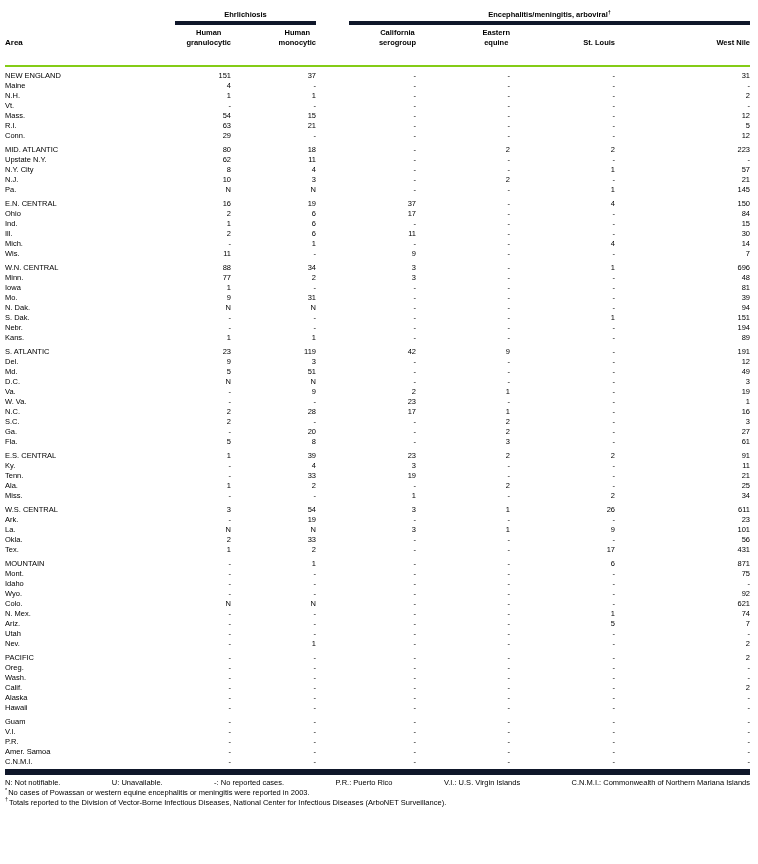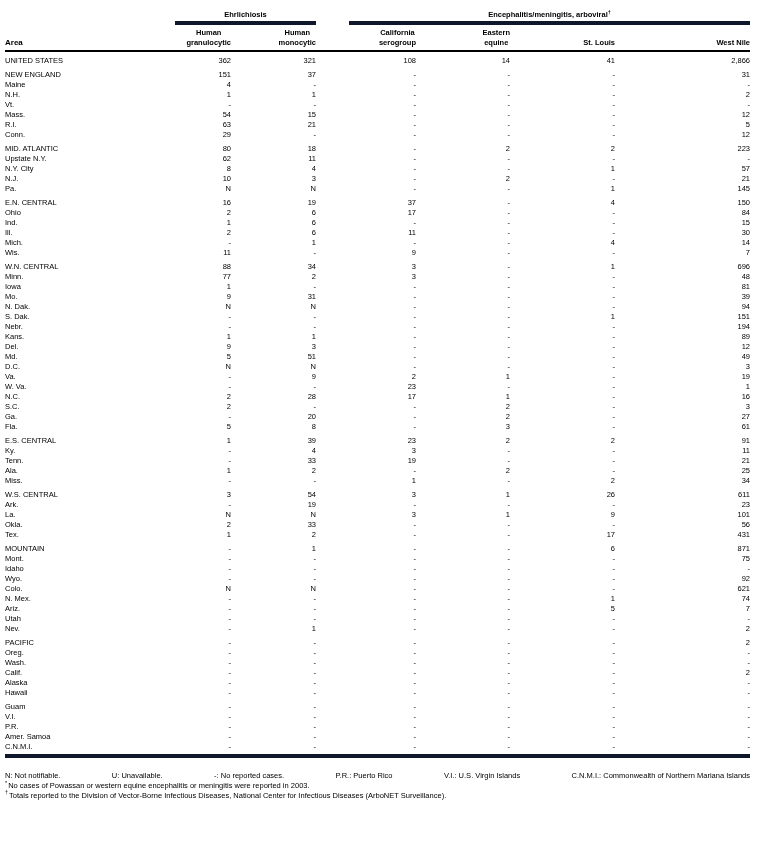--- a/index.html
+++ b/index.html
@@ -33,38 +33,38 @@
   thead th { font-weight: bold; font-size: 7.5px; padding: 0; vertical-align: bottom; }
   .group-row th { padding-top: 3px; }
   .group-label {
     text-align: center; line-height: 9px;
     padding-bottom: 2px; border-bottom: 4px solid #0f172a;
   }
   .group-label.g1 { margin-left: 20px; }
   .group-label.g2 { margin-left: 33px; }
   sup { font-size: 5.5px; vertical-align: super; line-height: 0; }
 
-  .cols-row th { padding-top: 3px; padding-bottom: 3px; border-bottom: 2px solid #000000; }
+  .cols-row th { padding-top: 3px; padding-bottom: 18px; border-bottom: 2px solid #84cc16; }
   .cols-row .area-h { text-align: left; vertical-align: bottom; font-size: 8px; }
   .cols-row .val-h { text-align: right; }
   .val-h .hdr { display: inline-block; text-align: center; line-height: 9.5px; }
 
   tbody td {
     font-size: 7.5px; line-height: 10px; padding: 0;
     white-space: nowrap; overflow: hidden;
   }
   tbody td.area { text-align: left; }
   tbody td.val { text-align: right; }
   tbody tr.gap td { padding-top: 4px; }
 
   .legend {
     width: 745px;
     margin-top: 2px;
-    border-top: 4px solid #0f172a;
-    padding-top: 13px;
+    border-top: 6px solid #0f172a;
+    padding-top: 3px;
     display: flex; justify-content: space-between;
     font-size: 7.5px; line-height: 10px;
     white-space: nowrap;
   }
   .footnote { font-size: 7.5px; line-height: 9.5px; }
   .footnote sup { margin-right: 1px; }
 </style>
 </head>
 <body>
 
@@ -95,29 +95,20 @@
         <th class="area-h">Area</th>
         <th class="val-h"><span class="hdr"><span>Human</span><br><span>granulocytic</span></span></th>
         <th class="val-h"><span class="hdr"><span>Human</span><br><span>monocytic</span></span></th>
         <th class="val-h"><span class="hdr"><span>California</span><br><span>serogroup</span></span></th>
         <th class="val-h"><span class="hdr"><span>Eastern</span><br><span>equine</span></span></th>
         <th class="val-h"><span class="hdr"><span></span><br><span>St. Louis</span></span></th>
         <th class="val-h"><span class="hdr"><span></span><br><span>West Nile</span></span></th>
       </tr>
     </thead>
     <tbody>
-        <tr class="gap total">
-    <td class="area">UNITED STATES</td>
-    <td class="val">362</td>
-    <td class="val">321</td>
-    <td class="val">108</td>
-    <td class="val">14</td>
-    <td class="val">41</td>
-    <td class="val">2,866</td>
-  </tr>
         <tr class="gap division">
     <td class="area">NEW ENGLAND</td>
     <td class="val">151</td>
     <td class="val">37</td>
     <td class="val">-</td>
     <td class="val">-</td>
     <td class="val">-</td>
     <td class="val">31</td>
   </tr>
         <tr class="state">
@@ -337,20 +328,29 @@
     <td class="val">194</td>
   </tr>
         <tr class="state">
     <td class="area">Kans.</td>
     <td class="val">1</td>
     <td class="val">1</td>
     <td class="val">-</td>
     <td class="val">-</td>
     <td class="val">-</td>
     <td class="val">89</td>
+  </tr>
+        <tr class="gap division">
+    <td class="area">S. ATLANTIC</td>
+    <td class="val">23</td>
+    <td class="val">119</td>
+    <td class="val">42</td>
+    <td class="val">9</td>
+    <td class="val">-</td>
+    <td class="val">191</td>
   </tr>
         <tr class="state">
     <td class="area">Del.</td>
     <td class="val">9</td>
     <td class="val">3</td>
     <td class="val">-</td>
     <td class="val">-</td>
     <td class="val">-</td>
     <td class="val">12</td>
   </tr>

